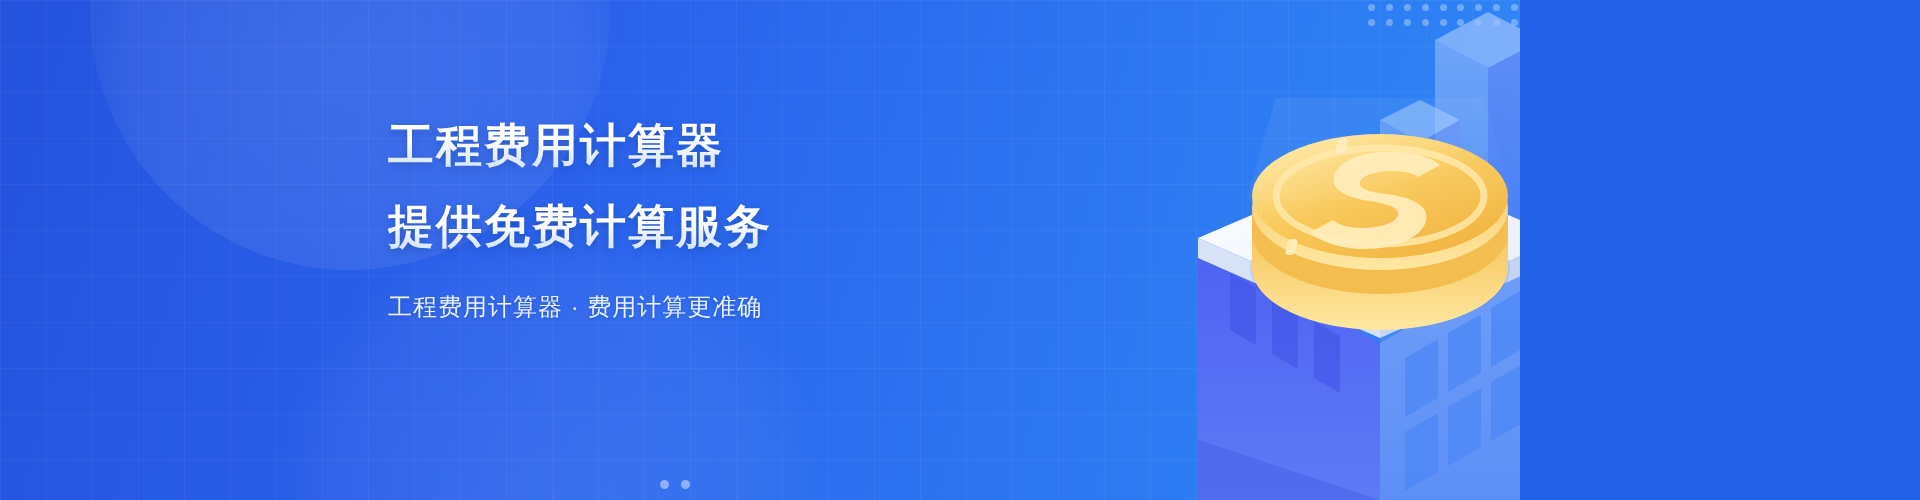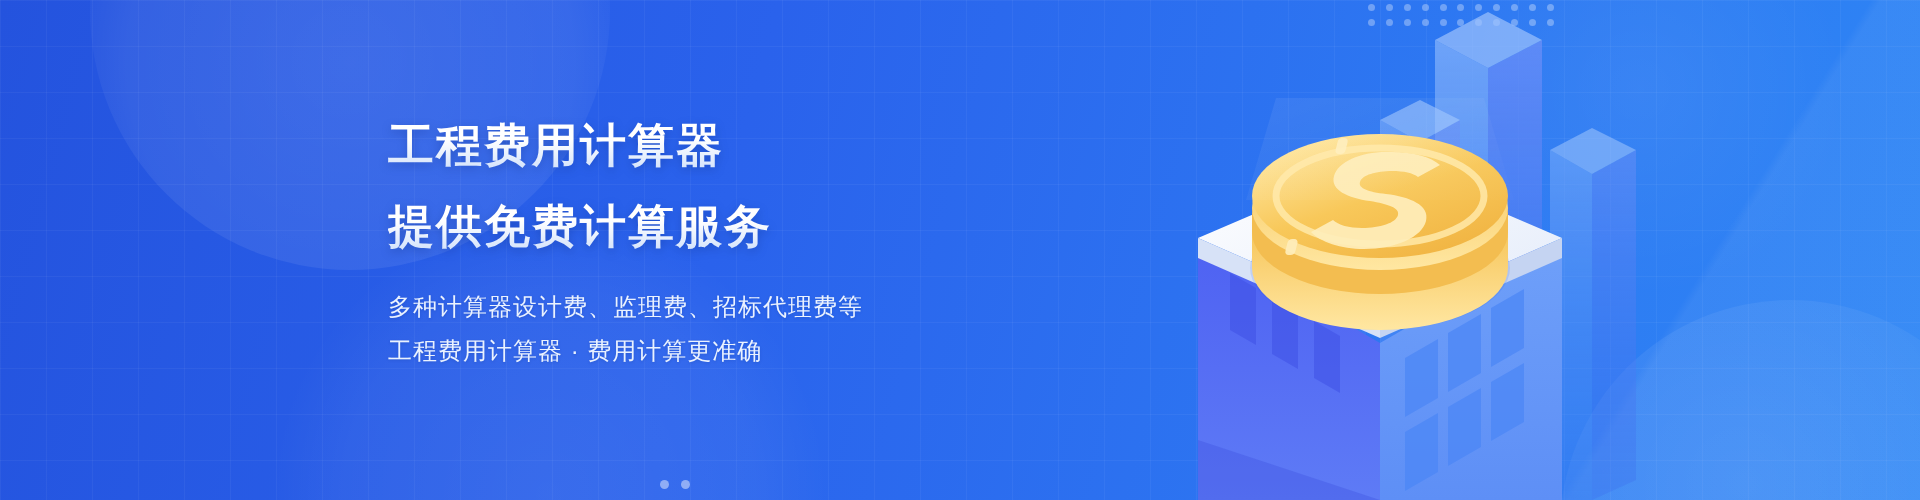--- a/index.html
+++ b/index.html
@@ -2,21 +2,21 @@
 <html><head>
 <meta charset="utf-8">
 <style>
   html,body{margin:0;padding:0;}
   body{
     width:1920px;height:500px;overflow:hidden;
     font-family:"Liberation Sans","DejaVu Sans",sans-serif;
     background:#2460E8;
   }
   .banner{
-    position:relative;width:1920px;height:500px;overflow:hidden;
+    position:relative;width:1520px;height:500px;overflow:hidden;
     background:linear-gradient(105deg,#2453DE 0%,#2A62EC 38%,#2D78F2 72%,#2E86F5 100%);
   }
   
   .grid{
     position:absolute;inset:0;
     background-image:
       linear-gradient(to right,rgba(255,255,255,.045) 1px,transparent 1px),
       linear-gradient(to bottom,rgba(255,255,255,.045) 1px,transparent 1px);
     background-size:46px 46px;
     pointer-events:none;
@@ -227,21 +227,20 @@
         <polygon points="196,98 404,98 434,200 166,200" fill="url(#glassGrad)"></polygon>
       </g>
     </svg>
     
   </div>
 
   <div class="copy">
     <h1 class="headline l1">工程费用计算器</h1>
     <h1 class="headline l2">提供免费计算服务</h1>
     <div class="sub-wrap">
-      <p class="sub">多种计算器设计费、监理费、招标代理费等</p>
       <p class="sub">工程费用计算器 · 费用计算更准确</p>
     </div>
   </div>
 
   <div class="carousel">
     <i></i>
     <i></i>
   </div>
 
 </div>

